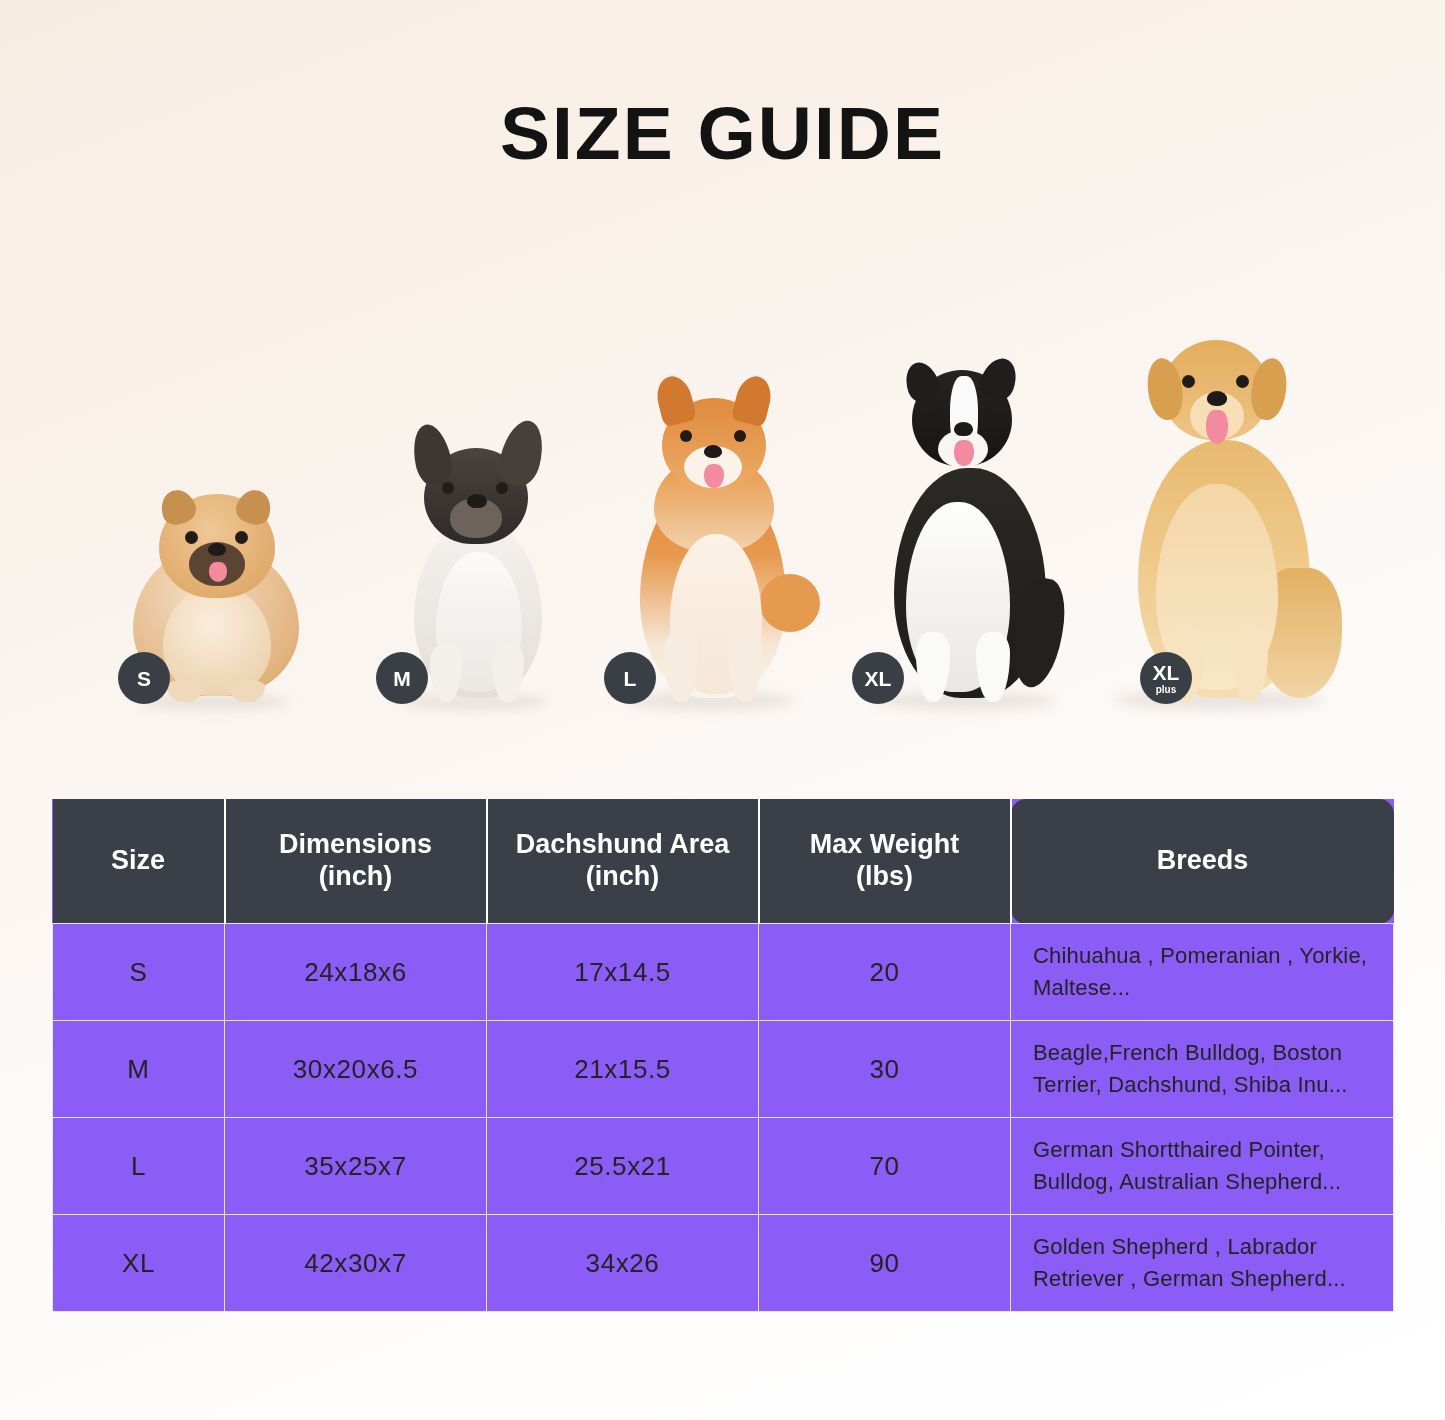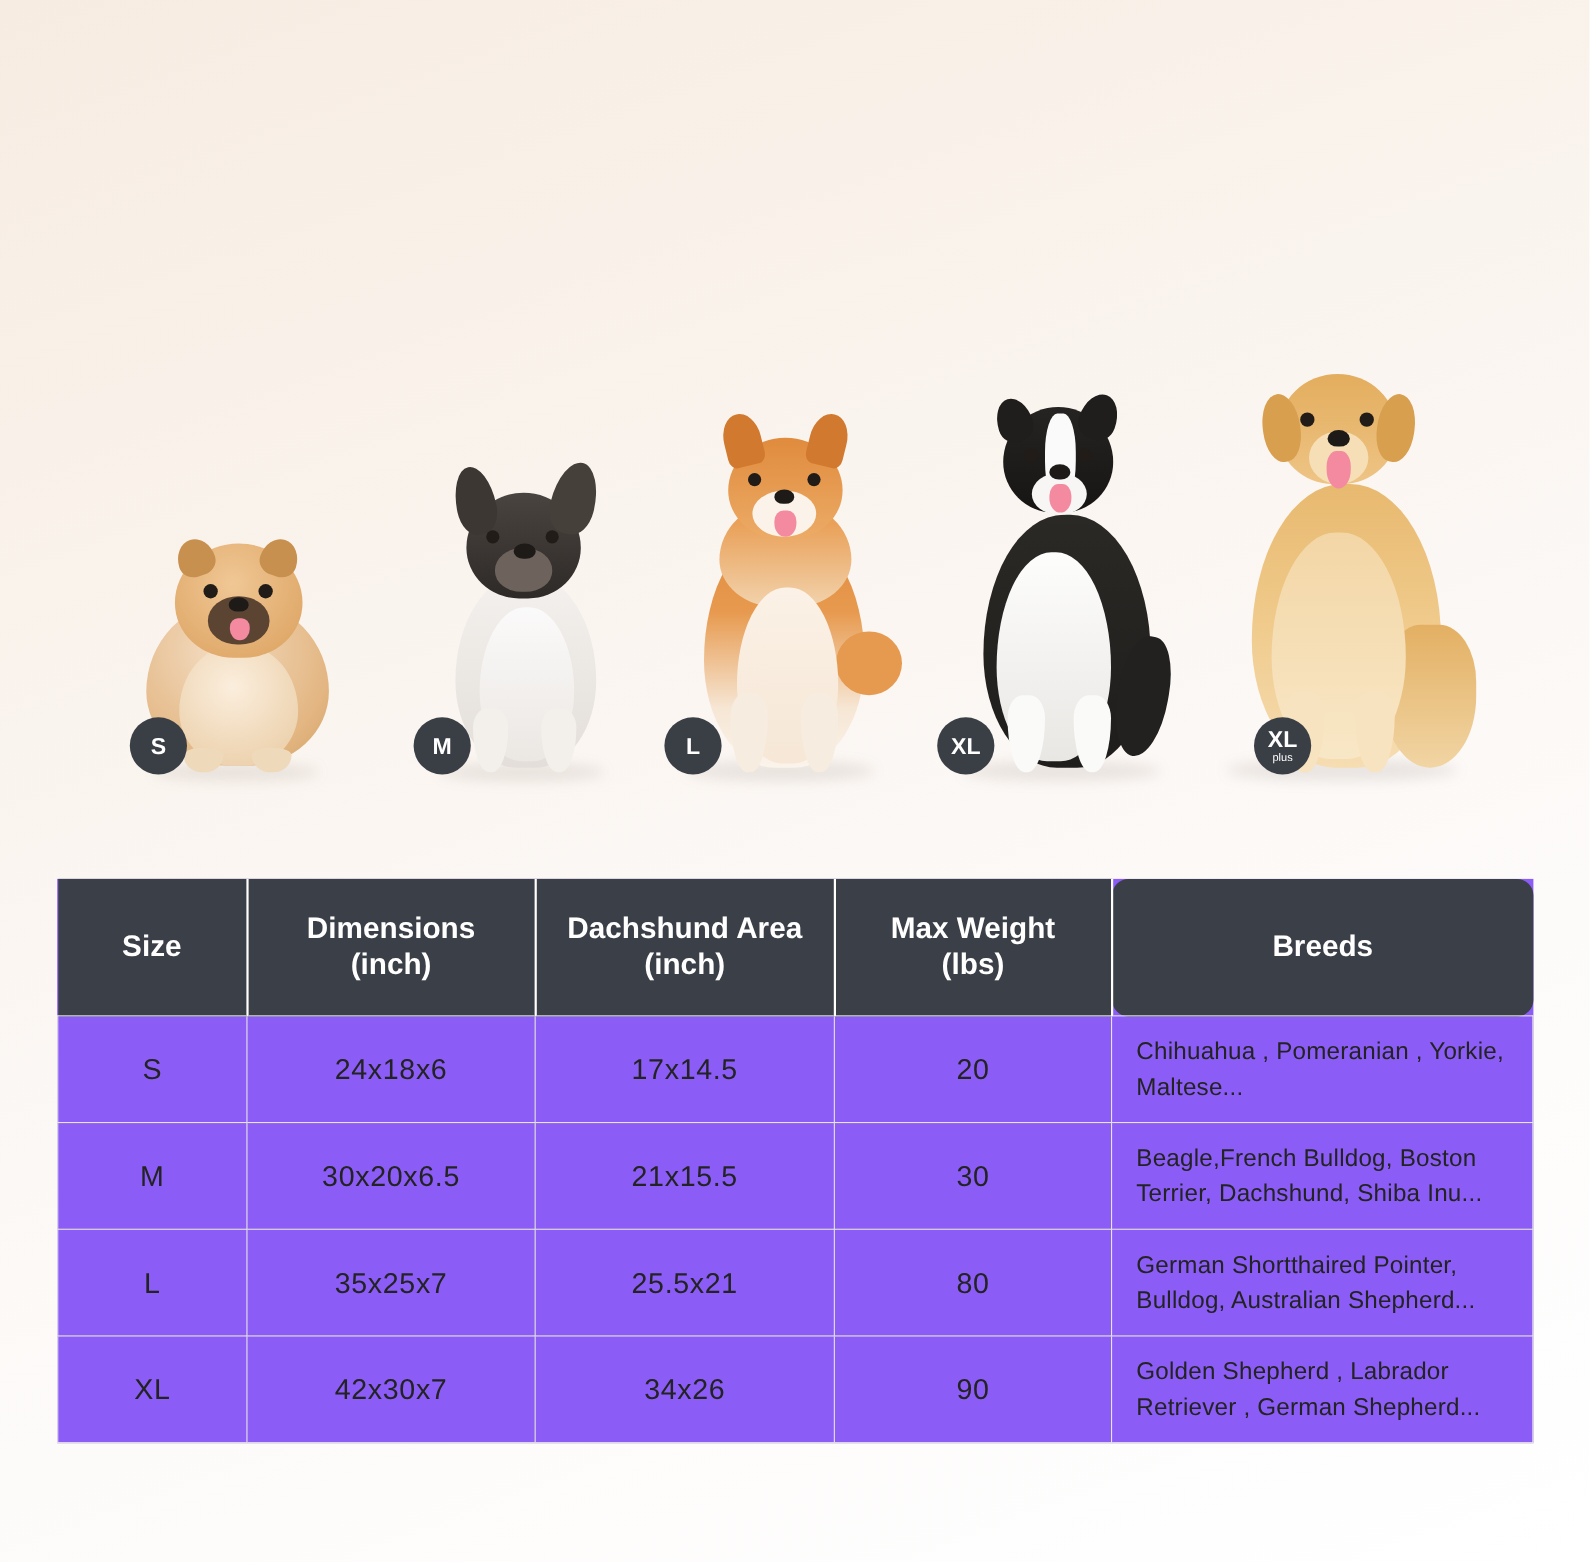--- a/index.html
+++ b/index.html
@@ -66,21 +66,21 @@
     flex-direction: column;
     align-items: center;
     justify-content: center;
     font-size: 21px;
     font-weight: 700;
     line-height: 1;
     z-index: 5;
   }
   .badge .badge-sub {
     font-size: 10px;
-    font-weight: 400;
+    font-weight: 700;
     margin-top: 2px;
   }
 
   
   .body-shape {
     position: absolute;
     border-radius: 48% 48% 44% 44% / 55% 55% 45% 45%;
   }
   .head-shape {
     position: absolute;
@@ -188,20 +188,21 @@
     font-size: 27px;
     color: #1d1d1d;
     letter-spacing: 0.2px;
   }
 </style>
 </head>
 <body>
 
 <div class="page">
 
+  <div class="title">SIZE GUIDE</div>
 
   <div class="lineup">
 
     <div class="dog-slot" style="left:40px; width:230px; height:250px;">
       <div class="shadow" style="width:150px;height:16px;"></div>
       <div class="dog-figure" style="width:200px;height:230px;">
 
         <div class="body-shape" style="left:18px; bottom:6px; width:166px; height:150px; background:radial-gradient(circle at 40% 30%, #f3dcc2, #e3b682 70%, #d29f63 100%);"></div>
 
         <div class="body-shape" style="left:48px; bottom:6px; width:108px; height:110px; background:radial-gradient(circle at 45% 35%, #fbeedd, #edd3b0 75%);"></div>
@@ -388,21 +389,21 @@
           <td>M</td>
           <td>30x20x6.5</td>
           <td>21x15.5</td>
           <td>30</td>
           <td class="breeds">Beagle,French Bulldog, Boston Terrier, Dachshund, Shiba Inu...</td>
         </tr>
         <tr>
           <td>L</td>
           <td>35x25x7</td>
           <td>25.5x21</td>
-          <td>80</td>
+          <td>70</td>
           <td class="breeds">German Shortthaired Pointer, Bulldog, Australian Shepherd...</td>
         </tr>
         <tr>
           <td>XL</td>
           <td>42x30x7</td>
           <td>34x26</td>
           <td>90</td>
           <td class="breeds">Golden Shepherd , Labrador Retriever , German Shepherd...</td>
         </tr>
       </tbody>

